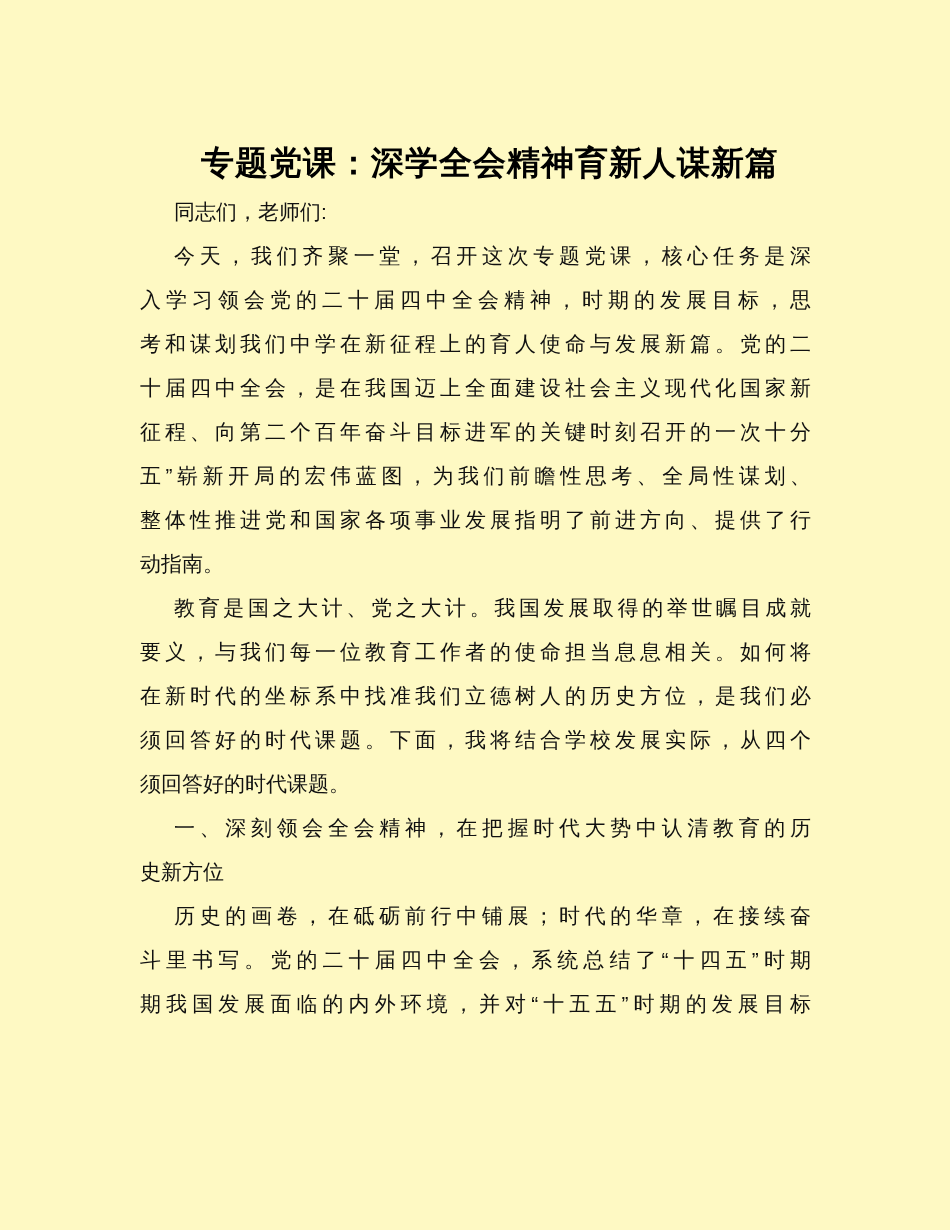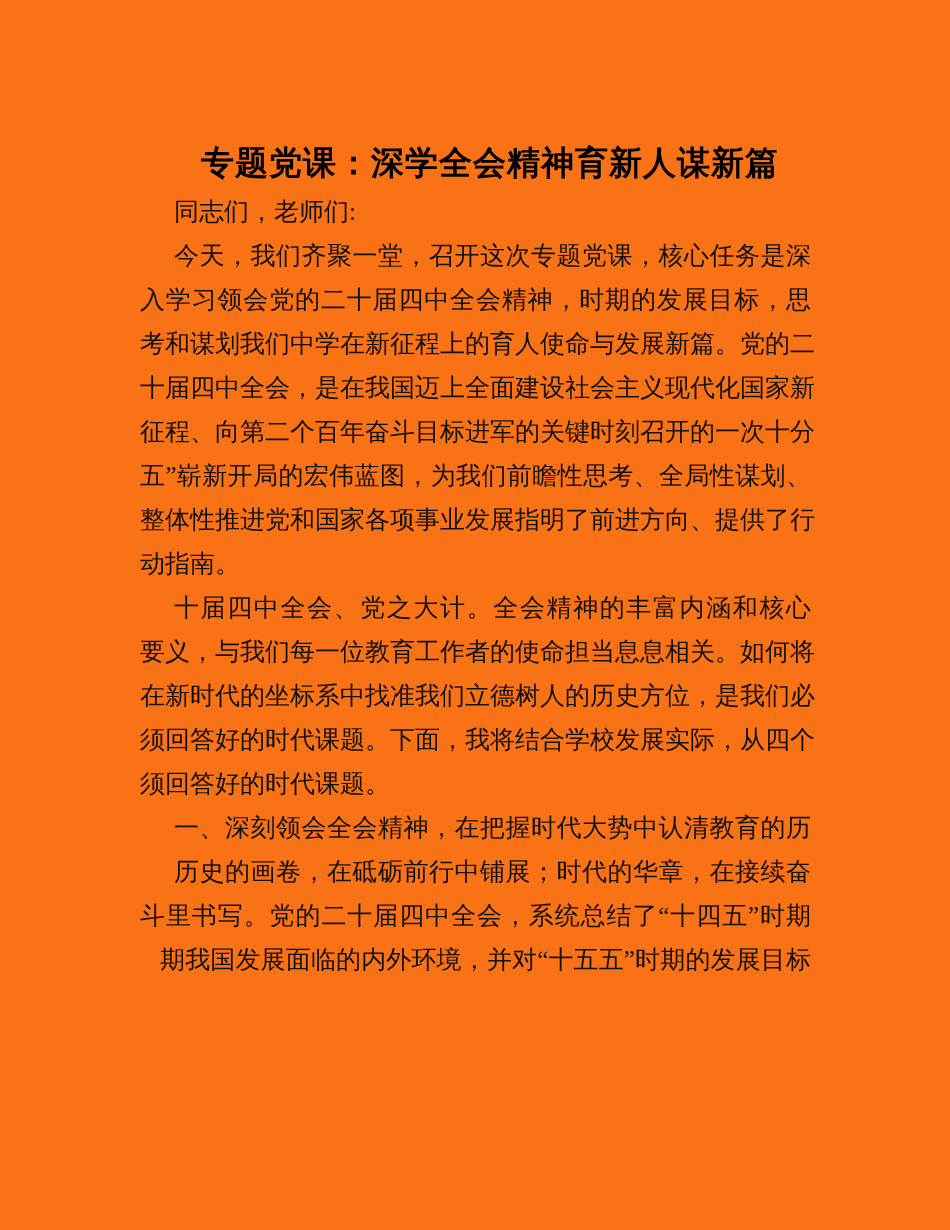--- a/index.html
+++ b/index.html
@@ -1,28 +1,28 @@
 <!DOCTYPE html>
 <html><head>
 <meta charset="utf-8">
 <style>
   html, body { margin: 0; padding: 0; background: #ffffff; }
   body { width: 950px; height: 1230px; position: relative; overflow: hidden; }
-  .page { position: absolute; left: 0; top: 0; width: 950px; height: 1230px; background: #f97316; }
+  .page { position: absolute; left: 0; top: 0; width: 950px; height: 1230px; background: #fef9c3; }
   .title {
     position: absolute; left: 140px; width: 700px; top: 140px; height: 46px;
     text-align: center;
     font-family: "DejaVu Sans", sans-serif; font-weight: bold;
     font-size: 33px; line-height: 46px; color: #000;
     letter-spacing: 1px;
   }
   .body { position: absolute; left: 140px; top: 190px; width: 671px; }
   .line {
     height: 44px; line-height: 44px;
-    font-family: Liberation Serif, serif; font-size: 25px; color: #111;
+    font-family: Liberation Sans, sans-serif; font-size: 21px; color: #111;
     text-align: justify; text-align-last: justify;
     white-space: nowrap; overflow: visible;
   }
   .line.last { text-align-last: left; }
   .line.indent { padding-left: 34px; }
 </style>
 </head>
 <body>
 
 <div class="page">
@@ -30,23 +30,24 @@
   <div class="body" id="body">
       <div class="line indent last">同志们，老师们:</div>
       <div class="line indent"><span style="white-space: nowrap; margin-top: 40px;">今天，我们齐聚一堂，召开这次专题党课，核心任务是深</span></div>
       <div class="line"><span style="white-space: nowrap;">入学习领会党的二十届四中全会精神，时期的发展目标，思</span></div>
       <div class="line"><span style="white-space: nowrap;">考和谋划我们中学在新征程上的育人使命与发展新篇。党的二</span></div>
       <div class="line"><span style="white-space: nowrap;">十届四中全会，是在我国迈上全面建设社会主义现代化国家新</span></div>
       <div class="line"><span style="white-space: nowrap;">征程、向第二个百年奋斗目标进军的关键时刻召开的一次十分</span></div>
       <div class="line"><span style="white-space: nowrap;">五”崭新开局的宏伟蓝图，为我们前瞻性思考、全局性谋划、</span></div>
       <div class="line"><span style="white-space: nowrap;">整体性推进党和国家各项事业发展指明了前进方向、提供了行</span></div>
       <div class="line last">动指南。</div>
-      <div class="line indent"><span style="white-space: nowrap;">十届四中全会、党之大计。全会精神的丰富内涵和核心</span></div>
+      <div class="line indent"><span style="white-space: nowrap;">教育是国之大计、党之大计。我国发展取得的举世瞩目成就</span></div>
       <div class="line"><span style="white-space: nowrap;">要义，与我们每一位教育工作者的使命担当息息相关。如何将</span></div>
       <div class="line"><span style="white-space: nowrap;">在新时代的坐标系中找准我们立德树人的历史方位，是我们必</span></div>
       <div class="line"><span style="white-space: nowrap;">须回答好的时代课题。下面，我将结合学校发展实际，从四个</span></div>
       <div class="line last">须回答好的时代课题。</div>
       <div class="line indent"><span style="white-space: nowrap;">一、深刻领会全会精神，在把握时代大势中认清教育的历</span></div>
+      <div class="line last">史新方位</div>
       <div class="line indent"><span style="white-space: nowrap;">历史的画卷，在砥砺前行中铺展；时代的华章，在接续奋</span></div>
       <div class="line"><span style="white-space: nowrap;">斗里书写。党的二十届四中全会，系统总结了“十四五”时期</span></div>
-      <div class="line"><span style="white-space: nowrap; margin-left: 20px;">期我国发展面临的内外环境，并对“十五五”时期的发展目标</span></div>
+      <div class="line"><span style="white-space: nowrap;">期我国发展面临的内外环境，并对“十五五”时期的发展目标</span></div>
     </div>
 </div>
 
 </body></html>

